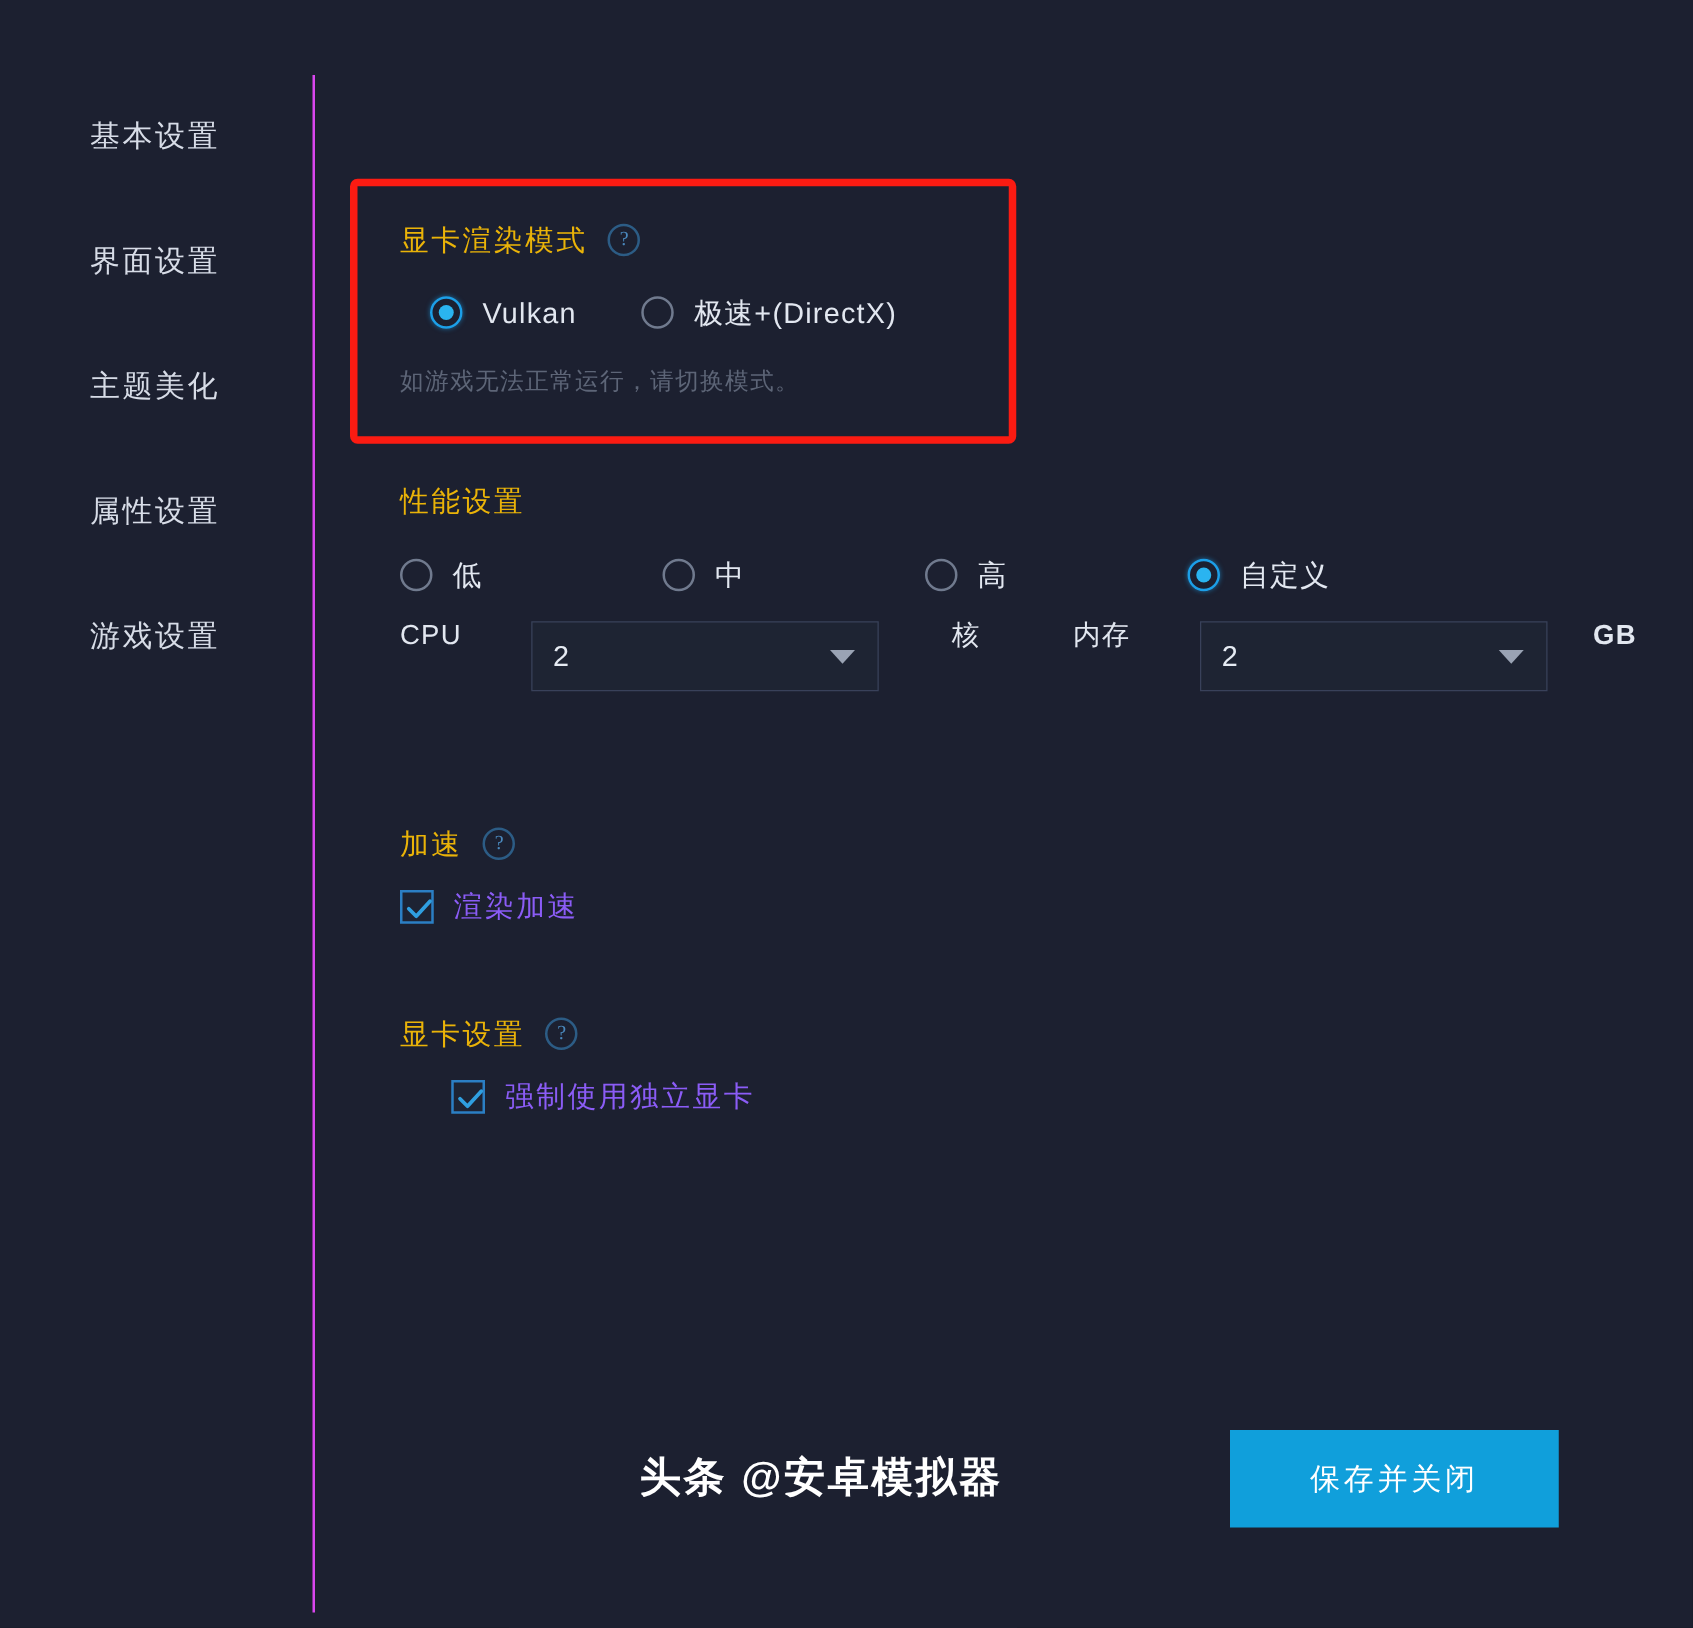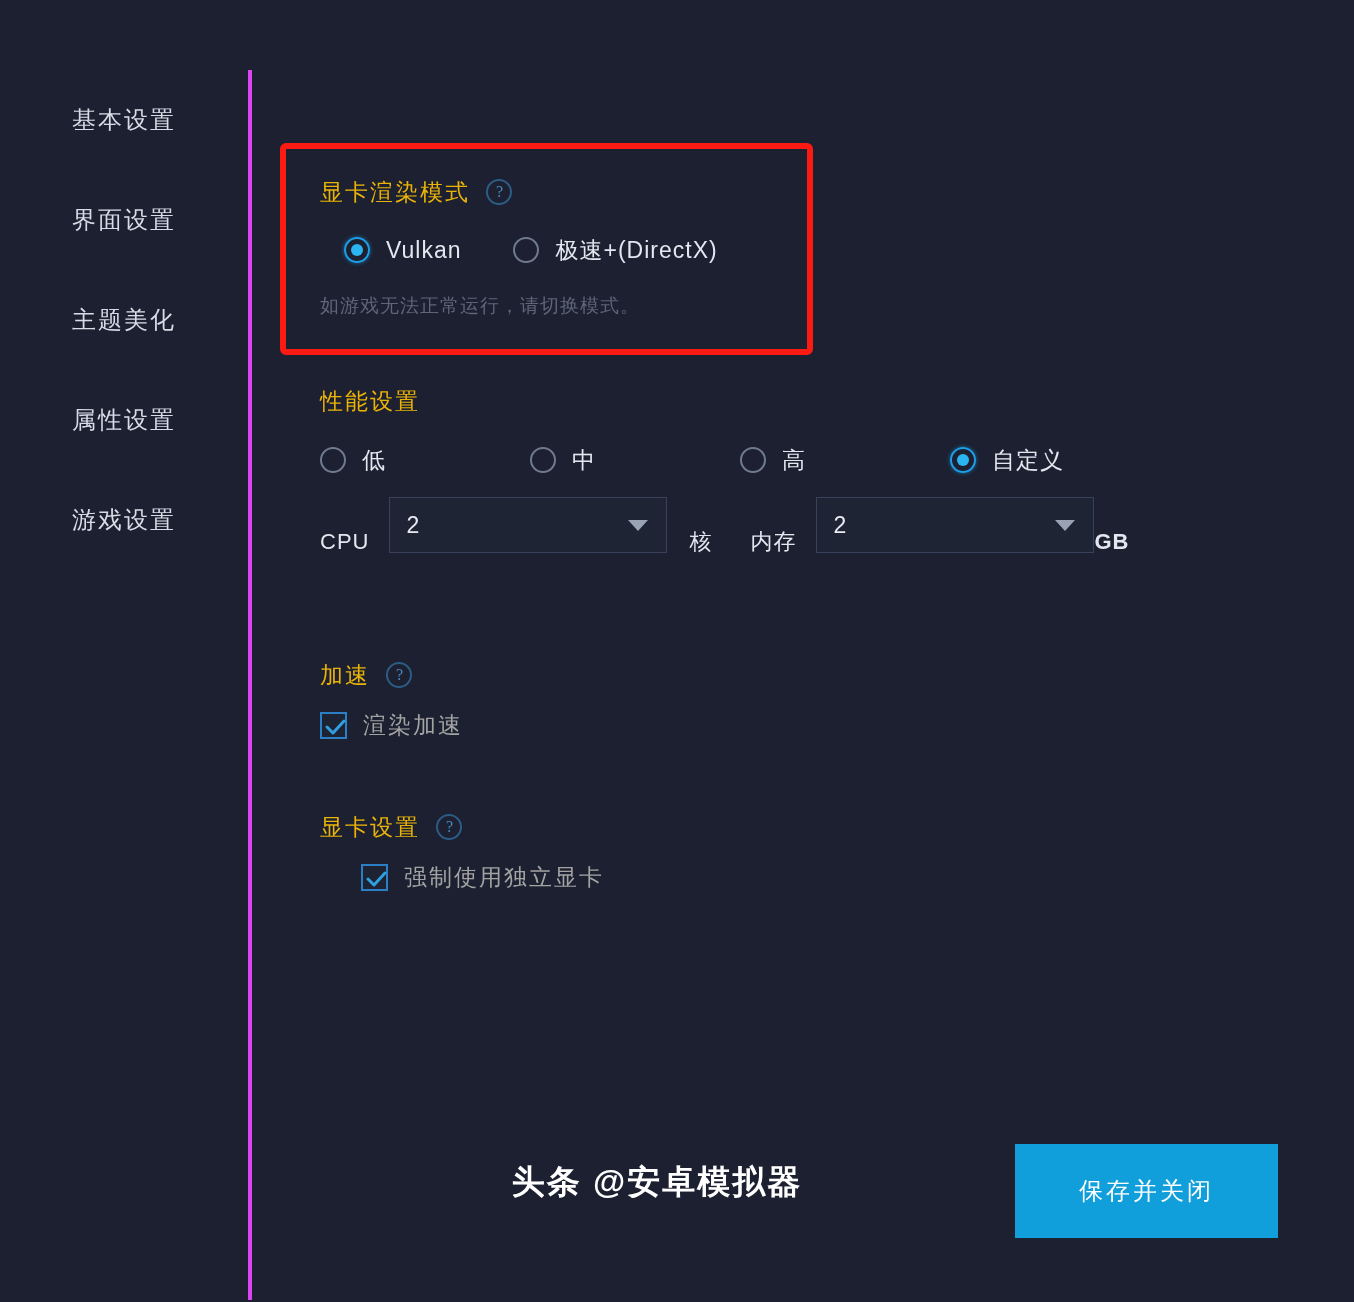--- a/index.html
+++ b/index.html
@@ -50,25 +50,25 @@
     display: flex;
     align-items: center;
     justify-content: center;
     cursor: pointer;
   }
   .close-btn svg { display: block; }
 
   
   .sidebar {
     position: absolute;
-    left: 0; top: 70px;
+    left: 0; top: 60px;
     width: 252px;
     height: 1230px;
     background: #1c2030;
-    border-right: 4px solid #d946ef;
+    border-right: 2px solid #d946ef;
   }
   .nav-item {
     position: relative;
     height: 100px;
     display: flex;
     align-items: center;
     padding-left: 72px;
     cursor: pointer;
   }
   .nav-label {
@@ -178,28 +178,28 @@
   .check-mark {
     position: relative;
     width: 27px; height: 27px;
     border: 2px solid #2b7fc4;
     background: #1d2333;
     flex: 0 0 auto;
   }
   .check-mark svg { position: absolute; left: 3px; top: 4px; }
   .check-label {
     font-size: 23px;
-    color: #a3a3a3;
+    color: #8b5cf6;
     margin-left: 16px;
     letter-spacing: 2px;
     line-height: 1;
   }
 
   
-  .field-row { display: flex; align-items: flex-end; }
+  .field-row { display: flex; align-items: flex-start; gap: 36px; }
   .field-text {
     font-size: 22px;
     color: #e2e7f0;
     letter-spacing: 1px;
     line-height: 1;
   }
   .dropdown {
     position: relative;
     width: 278px;
     height: 56px;
@@ -221,23 +221,23 @@
     margin-top: -5px;
     width: 0; height: 0;
     border-left: 10px solid transparent;
     border-right: 10px solid transparent;
     border-top: 11px solid #9aa3b4;
   }
 
   
   .save-btn {
     position: absolute;
-    left: 762px; top: 1072px;
+    left: 731px; top: 1072px;
     width: 263px;
-    height: 94px;
+    height: 78px;
     background: #109fdb;
     color: #ffffff;
     font-size: 24px;
     letter-spacing: 3px;
     display: flex;
     align-items: center;
     justify-content: center;
     cursor: pointer;
     border: none;
     font-family: "Liberation Sans", sans-serif;

